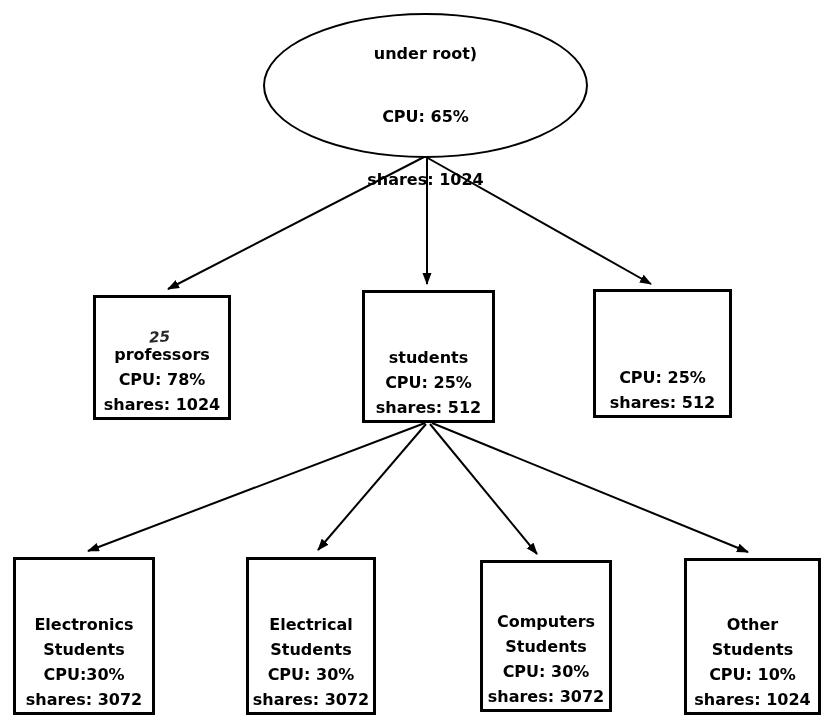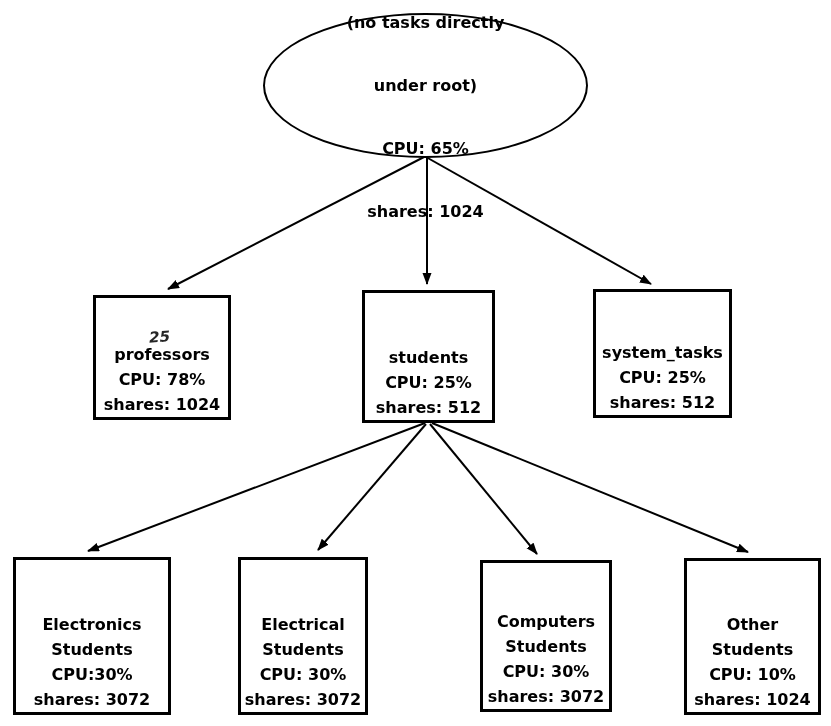--- a/index.html
+++ b/index.html
@@ -44,22 +44,22 @@
     border-radius: 50%;
     justify-content: center;
     line-height: 24px;
     gap: 39px;
   }
   
   .n-root        { left: 263px; top: 13px;  width: 325px; height: 145px; }
   .n-professors  { left: 93px;  top: 295px; width: 138px; height: 125px; padding-top: 30px; }
   .n-students    { left: 362px; top: 290px; width: 133px; height: 133px; padding-top: 38px; }
   .n-system      { left: 593px; top: 289px; width: 139px; height: 129px; padding-top: 38px; }
-  .n-electronics { left: 13px;  top: 557px; width: 158px; height: 158px; padding-top: 22px; }
-  .n-electrical  { left: 238px; top: 557px; width: 130px; height: 158px; padding-top: 34px; }
+  .n-electronics { left: 13px;  top: 557px; width: 142px; height: 158px; padding-top: 22px; }
+  .n-electrical  { left: 246px; top: 557px; width: 130px; height: 158px; padding-top: 34px; }
   .n-computers   { left: 480px; top: 560px; width: 132px; height: 152px; padding-top: 31px; }
   .n-other       { left: 684px; top: 558px; width: 137px; height: 157px; padding-top: 48px; }
 
   .node-line { display: block; }
   .overlap-artifact {
     position: absolute;
     left: 53px;
     top: 27px;
     font-size: 15px;
     font-weight: bold;
@@ -88,41 +88,39 @@
     <line class="edge-line" x1="427" y1="157" x2="427" y2="284" marker-end="url(#arrowhead)"></line>
     <line class="edge-line" x1="426" y1="157" x2="651" y2="284" marker-end="url(#arrowhead)"></line>
     <line class="edge-line" x1="425" y1="423" x2="88" y2="551" marker-end="url(#arrowhead)"></line>
     <line class="edge-line" x1="426" y1="424" x2="318" y2="550" marker-end="url(#arrowhead)"></line>
     <line class="edge-line" x1="430" y1="424" x2="537" y2="554" marker-end="url(#arrowhead)"></line>
     <line class="edge-line" x1="432" y1="423" x2="748" y2="552" marker-end="url(#arrowhead)"></line>
   </svg>
 
   <div class="node ellipse n-root">
     <span class="node-line">Root group /</span>
-    <span class="node-line">(no tasks directly</span>
     <span class="node-line">under root)</span>
     <span class="node-line">CPU: 65%</span>
     <span class="node-line">shares: 1024</span>
   </div>
 
   <div class="node rect n-professors">
     <span class="node-line">professors</span>
     <span class="node-line">CPU: 78%</span>
     <span class="node-line">shares: 1024</span>
     <span class="overlap-artifact">25</span>
   </div>
 
   <div class="node rect n-students">
     <span class="node-line">students</span>
     <span class="node-line">CPU: 25%</span>
     <span class="node-line">shares: 512</span>
   </div>
 
   <div class="node rect n-system">
-    <span class="node-line">system_tasks</span>
     <span class="node-line">CPU: 25%</span>
     <span class="node-line">shares: 512</span>
   </div>
 
   <div class="node rect n-electronics">
     <span class="node-line">Electronics</span>
     <span class="node-line">Students</span>
     <span class="node-line">CPU:30%</span>
     <span class="node-line">shares: 3072</span>
   </div>

